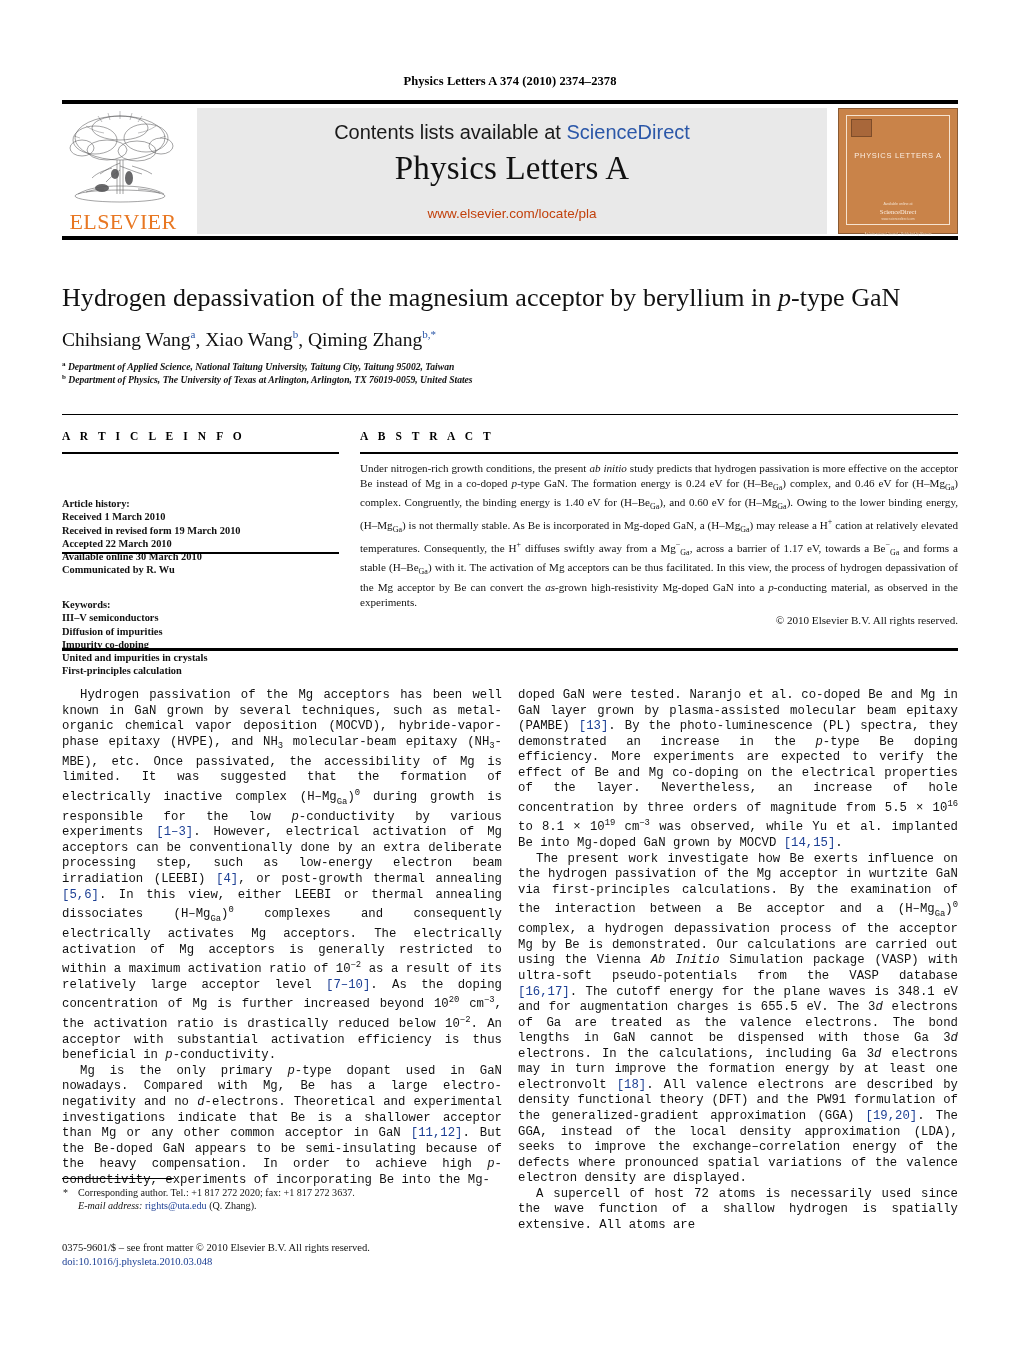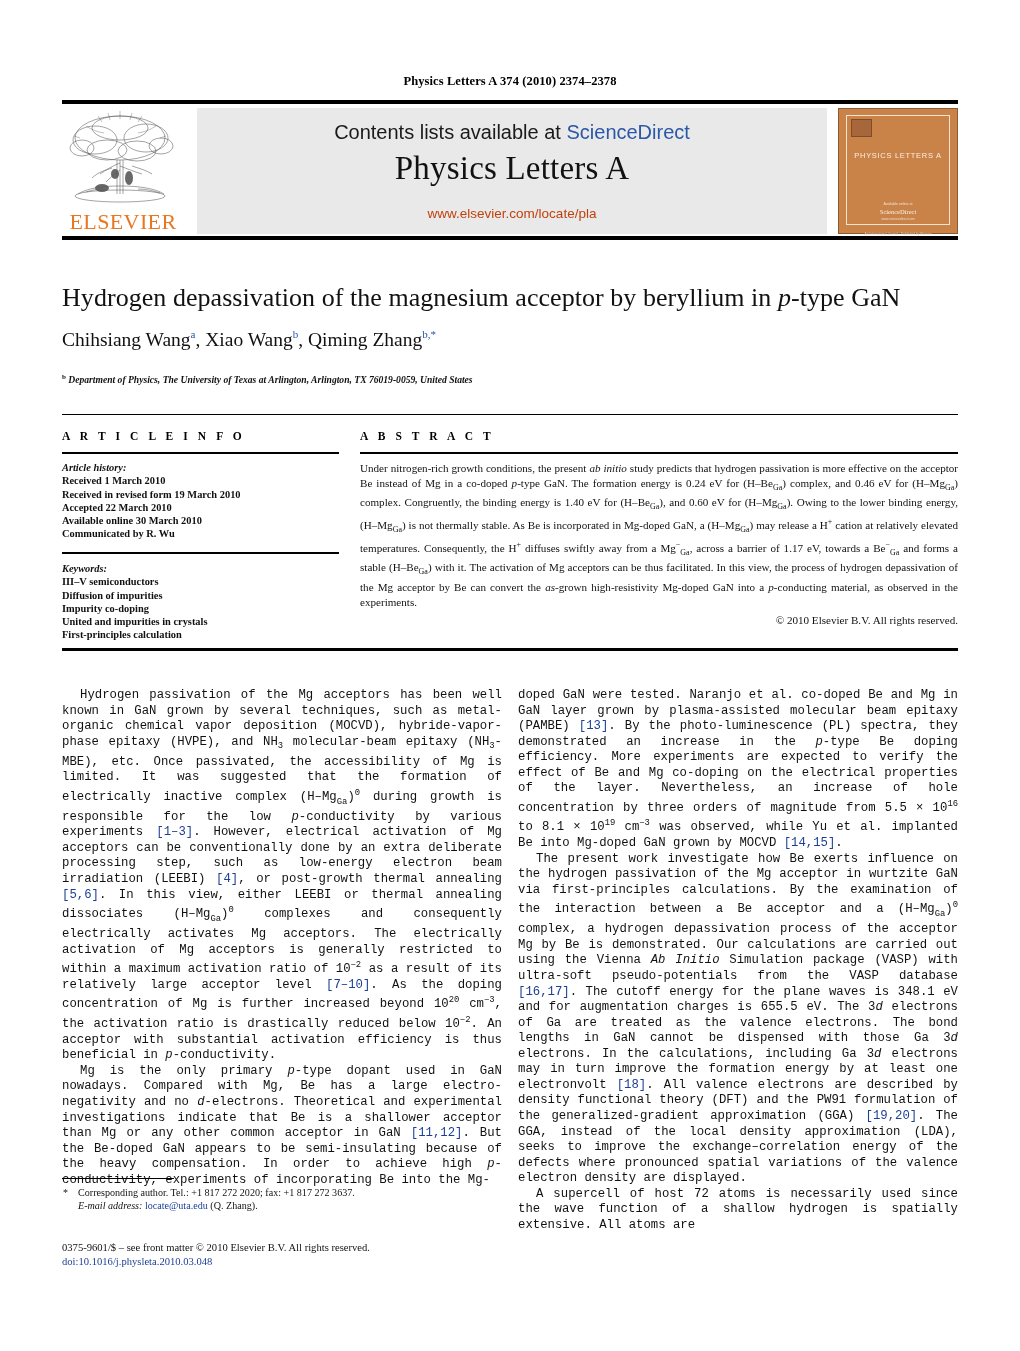--- a/index.html
+++ b/index.html
@@ -264,21 +264,21 @@
     width: 282px;
     font-family: "Liberation Serif", serif;
     font-size: 10.4px;
     font-weight: bold;
     line-height: 13.3px;
     color: #111;
   }
   .info-history { top: 461px; }
   .info-keywords { top: 562px; }
   .info-block .it {
-    font-style: italic;
+    margin-top: 36px;
   }
   
   .abstract {
     position: absolute;
     left: 360px; top: 461px;
     width: 598px;
     font-family: "Liberation Serif", serif;
     font-size: 11.1px;
     line-height: 14.6px;
     text-align: justify;
@@ -423,20 +423,23 @@
   <div class="masthead-rule-bottom"></div>
 
   <div class="article-title">
     <span>Hydrogen depassivation of the magnesium acceptor by beryllium in </span><i>p</i><span>-type GaN</span>
   </div>
 
   <div class="authors">
     <span>Chihsiang Wang</span><sup>a</sup>, <span>Xiao Wang</span><sup>b</sup>, <span>Qiming Zhang</span><sup>b,*</sup>
   </div>
 
+  <div class="affil affil-a">
+    <sup>a</sup> <span>Department of Applied Science, National Taitung University, Taitung City, Taitung 95002, Taiwan</span>
+  </div>
   <div class="affil affil-b">
     <sup>b</sup> <span>Department of Physics, The University of Texas at Arlington, Arlington, TX 76019-0059, United States</span>
   </div>
 
   <div class="rule-thin-top"></div>
   <div class="hdr-label hdr-info">A R T I C L E    I N F O</div>
   <div class="hdr-label hdr-abs">A B S T R A C T</div>
   <div class="rule-info-under"></div>
   <div class="rule-abs-under"></div>
 
@@ -484,21 +487,21 @@
     <p style="text-indent:0">doped GaN were tested. Naranjo et al. co-doped Be and Mg in GaN layer grown by plasma-assisted molecular beam epitaxy (PAMBE) <span class="ref">[13]</span>. By the photo-luminescence (PL) spectra, they demonstrated an increase in the <i>p</i>-type Be doping efficiency. More experiments are expected to verify the effect of Be and Mg co-doping on the electrical properties of the layer. Nevertheless, an increase of hole concentration by three orders of magnitude from 5.5 × 10<sup>16</sup> to 8.1 × 10<sup>19</sup> cm<sup>−3</sup> was observed, while Yu et al. implanted Be into Mg-doped GaN grown by MOCVD <span class="ref">[14,15]</span>.</p>
     <p>The present work investigate how Be exerts influence on the hydrogen passivation of the Mg acceptor in wurtzite GaN via first-principles calculations. By the examination of the interaction between a Be acceptor and a (H–Mg<sub>Ga</sub>)<sup>0</sup> complex, a hydrogen depassivation process of the acceptor Mg by Be is demonstrated. Our calculations are carried out using the Vienna <i>Ab Initio</i> Simulation package (VASP) with ultra-soft pseudo-potentials from the VASP database <span class="ref">[16,17]</span>. The cutoff energy for the plane waves is 348.1 eV and for augmentation charges is 655.5 eV. The 3<i>d</i> electrons of Ga are treated as the valence electrons. The bond lengths in GaN cannot be dispensed with those Ga 3<i>d</i> electrons. In the calculations, including Ga 3<i>d</i> electrons may in turn improve the formation energy by at least one electronvolt <span class="ref">[18]</span>. All valence electrons are described by density functional theory (DFT) and the PW91 formulation of the generalized-gradient approximation (GGA) <span class="ref">[19,20]</span>. The GGA, instead of the local density approximation (LDA), seeks to improve the exchange–correlation energy of the defects where pronounced spatial variations of the valence electron density are displayed.</p>
     <p>A supercell of host 72 atoms is necessarily used since the wave function of a shallow hydrogen is spatially extensive. All atoms are</p>
   </div>
 
   <div class="footnote-rule"></div>
   <div class="footnote">
     <span class="star">*</span>
     <div class="fn-body">
       <div>Corresponding author. Tel.: +1 817 272 2020; fax: +1 817 272 3637.</div>
-      <div><span class="it">E-mail address:</span> <span class="mail-link">locate@uta.edu</span> <span>(Q. Zhang).</span></div>
+      <div><span class="it">E-mail address:</span> <span class="mail-link">rights@uta.edu</span> <span>(Q. Zhang).</span></div>
     </div>
   </div>
 
   <div class="imprint">
     <div>0375-9601/$ – see front matter © 2010 Elsevier B.V. All rights reserved.</div>
     <div class="doi-link">doi:10.1016/j.physleta.2010.03.048</div>
   </div>
 
 </div>
 

